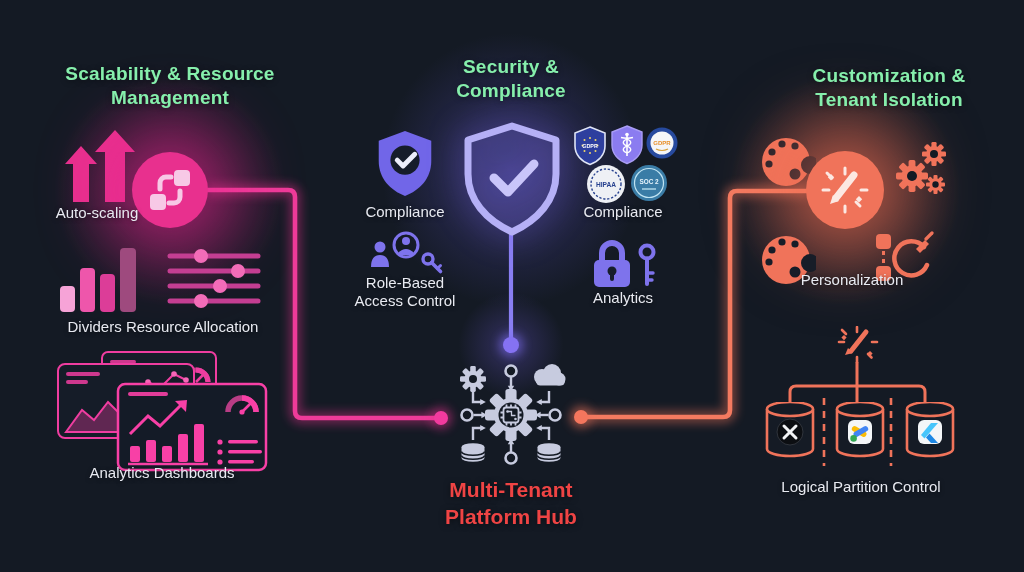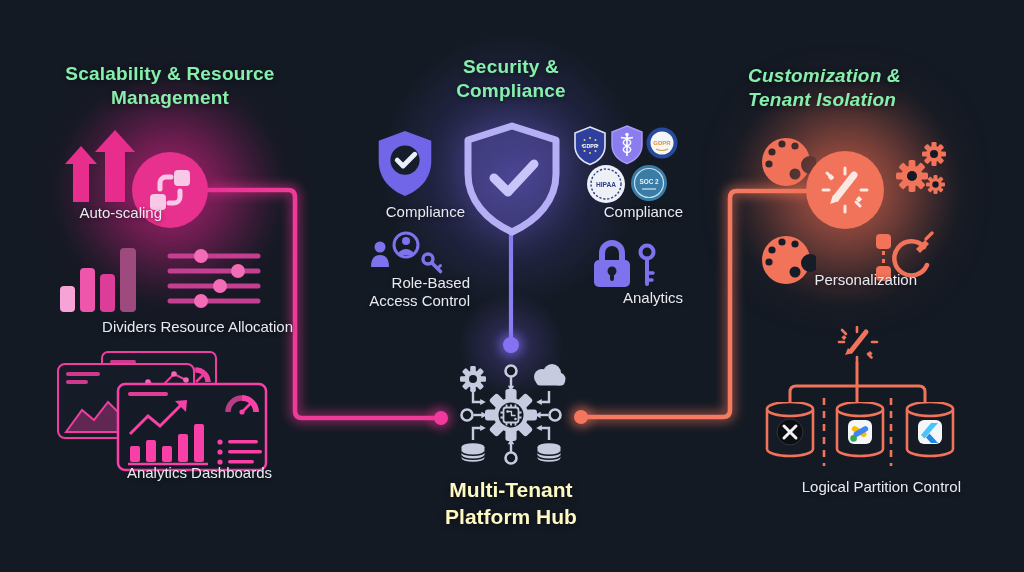--- a/index.html
+++ b/index.html
@@ -19,26 +19,26 @@
   .glow-coral{left:685px;top:30px;width:320px;height:320px;
     background:radial-gradient(closest-side,rgba(240,110,85,.40),rgba(240,110,85,0) 72%);}
   .abs{position:absolute;}
   .z1{z-index:1;} .z2{z-index:2;}
   .title{
     position:absolute;z-index:3;font-weight:bold;font-size:19px;line-height:24px;
     text-align:center;color:#86efac;letter-spacing:.2px;
     text-shadow:0 1px 6px rgba(0,0,0,.45);
   }
   .label{
-    position:absolute;z-index:3;font-size:15px;line-height:18px;text-align:right;
+    position:absolute;z-index:3;font-size:15px;line-height:18px;text-align:center;
     color:#e8eaf1;text-shadow:0 1px 4px rgba(0,0,0,.5);
   }
   .hub-title{
     position:absolute;z-index:3;font-weight:bold;font-size:21px;line-height:27px;
-    text-align:center;color:#fef9c3;text-shadow:0 1px 6px rgba(0,0,0,.5);
+    text-align:center;color:#ef4444;text-shadow:0 1px 6px rgba(0,0,0,.5);
   }
   .circle-node{
     position:absolute;z-index:2;border-radius:50%;
     display:flex;align-items:center;justify-content:center;
   }
   .circle-pink{
     left:132px;top:152px;width:76px;height:76px;background:#e8308e;
     box-shadow:0 0 70px 26px rgba(233,35,142,.48);
   }
   .circle-coral{
@@ -349,21 +349,21 @@
       <path d="M54.5 46.5 v3 M59 46.5 v3 M63.5 46.5 v3"></path>
       <path d="M54.5 64.5 v3 M59 64.5 v3 M63.5 64.5 v3"></path>
       <path d="M48.5 54.5 h3 M48.5 59.5 h3 M66.5 54.5 h3 M66.5 59.5 h3"></path>
       <path d="M55.5 53.5 h4 v4 h4" stroke-width="1.3"></path>
     </g>
     <circle cx="55.5" cy="53.5" r="1.3" fill="currentColor"></circle>
     <circle cx="63.5" cy="61" r="1.3" fill="currentColor"></circle>
   </svg>
   <div class="hub-title" style="left:426px;top:476px;width:170px;">Multi-Tenant Platform Hub</div>
 
-  <div class="title" style="left:748px;top:64px;width:200px;text-align:left;font-style:italic;">Customization &amp; Tenant Isolation</div>
+  <div class="title" style="left:789px;top:64px;width:200px;text-align:center;">Customization &amp; Tenant Isolation</div>
 
   <svg class="abs z2" style="left:758px;top:134px" width="58" height="56" viewBox="0 0 58 56">
     <circle cx="28" cy="28" r="24" fill="#f0735a"></circle>
     <circle cx="52" cy="31" r="9" fill="#171d28"></circle>
     <circle cx="37" cy="40" r="5.5" fill="#171d28"></circle>
     <g fill="#171d28">
       <circle cx="14" cy="18" r="3.6"></circle>
         <circle cx="24" cy="10" r="3.6"></circle>
       <circle cx="37" cy="12" r="3.6"></circle>
         <circle cx="11" cy="30" r="3.6"></circle>

